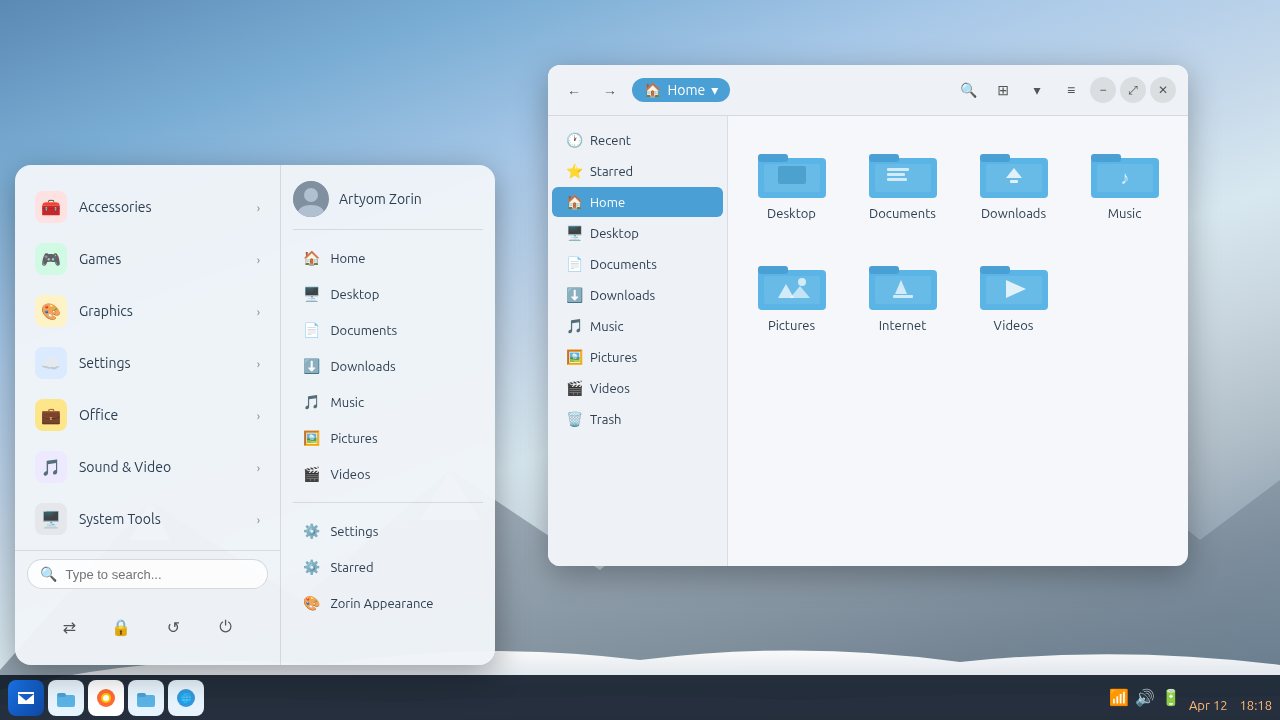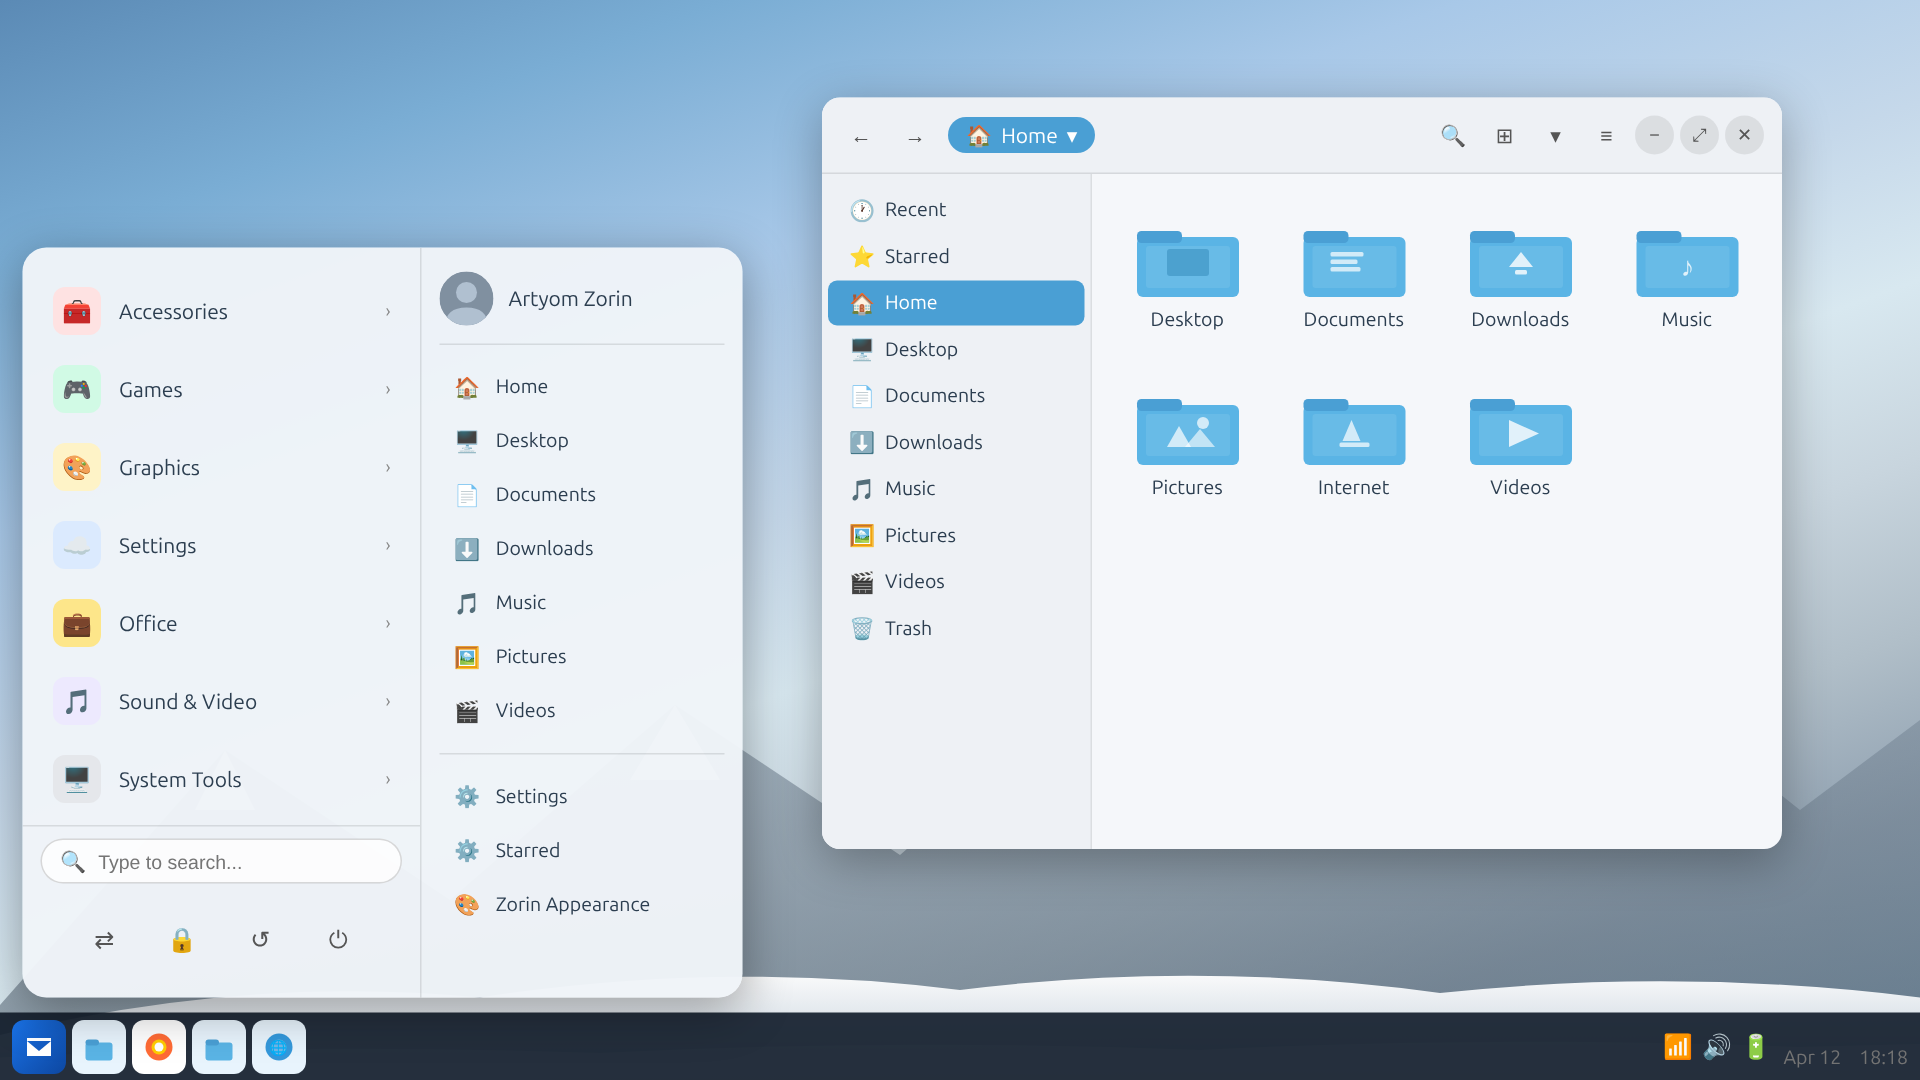--- a/index.html
+++ b/index.html
@@ -88,21 +88,21 @@
     .taskbar-right {
       margin-left: auto;
       display: flex;
       align-items: center;
       gap: 8px;
       color: white;
       font-size: 13px;
     }
 
     .taskbar-datetime {
-      color: #737373;
+      color: #fdba74;
       font-size: 13px;
       text-align: right;
       margin-top: 15px;
     }
 
     .taskbar-systray {
       display: flex;
       align-items: center;
       gap: 6px;
     }

